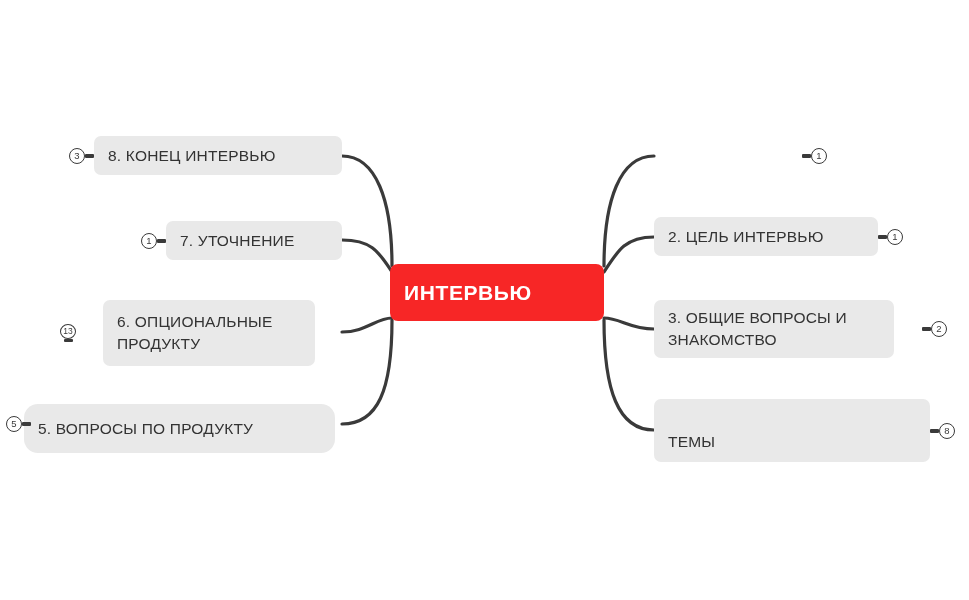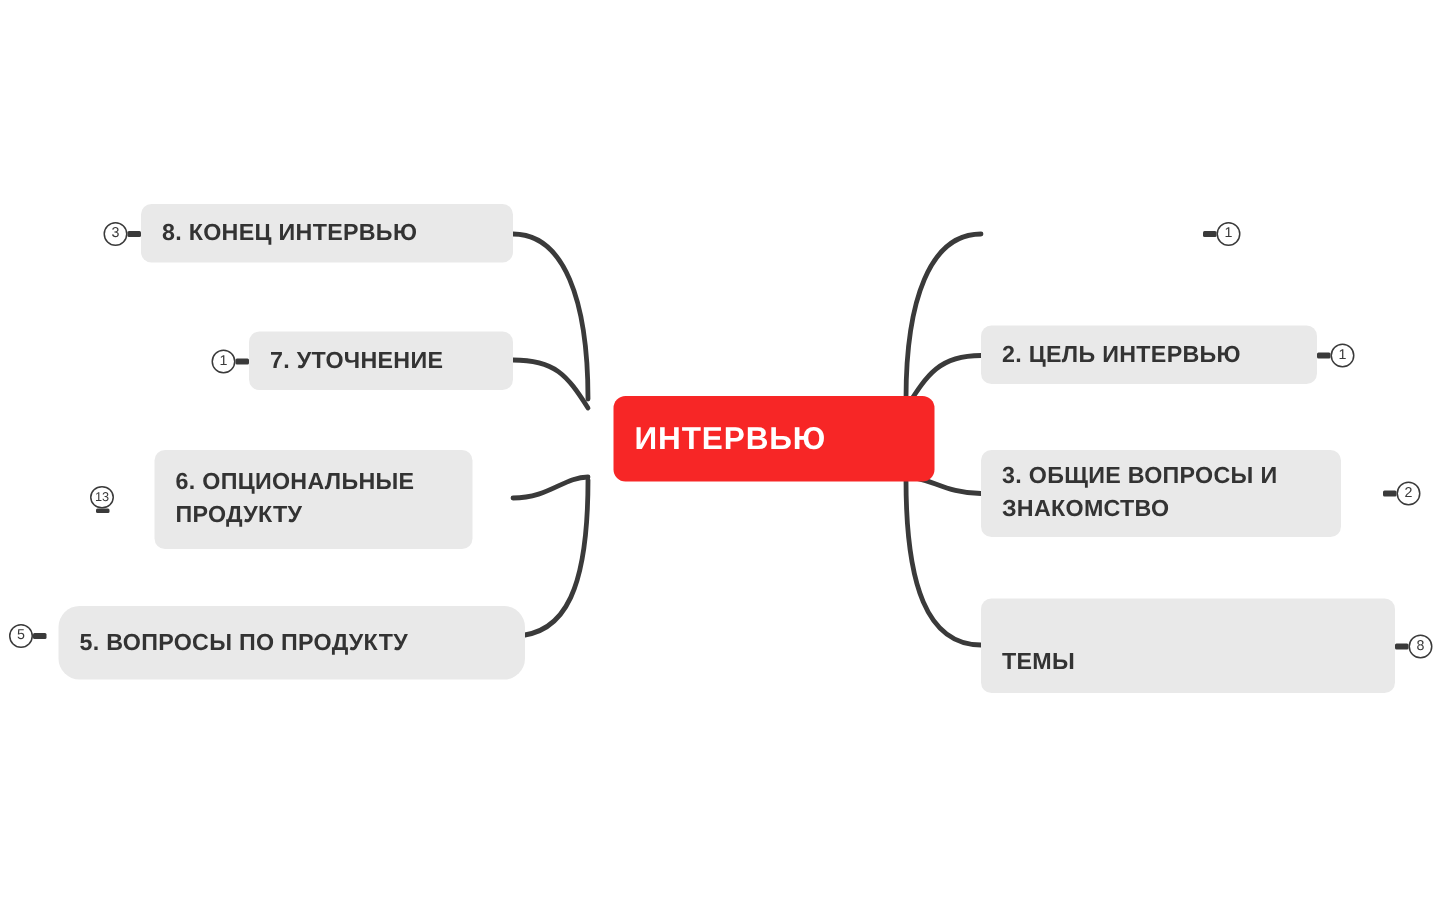--- a/index.html
+++ b/index.html
@@ -30,21 +30,21 @@
     height: 600px;
     pointer-events: none;
   }
   .node {
     position: absolute;
     box-sizing: border-box;
     background: #e9e9e9;
     border-radius: 7px;
     color: #333333;
     font-size: 15.5px;
-    font-weight: bold;
+    font-weight: normal;
     letter-spacing: 0.2px;
     line-height: 1.42;
     display: flex;
     align-items: center;
     padding: 6px 14px;
   }
   .node.center {
     background: #f72626;
     color: #ffffff;
     font-size: 21px;
@@ -105,21 +105,21 @@
       <path d="M 604 318 C 620 318 630 329 654 329"></path>
       <path d="M 604 320 C 604 390 618 430 654 430"></path>
 
       <path d="M 392 266 C 392 200 376 156 342 156"></path>
       <path d="M 392 272 C 378 250 370 240 342 240"></path>
       <path d="M 392 318 C 376 318 366 332 342 332"></path>
       <path d="M 392 320 C 392 390 378 424 342 424"></path>
     </g>
   </svg>
 
-  <div class="node center" style="left:390px; top:264px; width:214px; height:57px;margin-left:19px;">
+  <div class="node center" style="left:390px; top:264px; width:214px; height:57px;">
     <span class="node-label">ИНТЕРВЬЮ</span>
   </div>
 
   <div class="badge-group" style="left:802px; top:147px;">
     <div class="badge-stub"></div>
     <div class="badge-circle">1</div>
   </div>
 
   <div class="node" style="left:654px; top:217px; width:224px; height:39px;">
     <span class="node-label">2. ЦЕЛЬ ИНТЕРВЬЮ</span>
@@ -144,21 +144,21 @@
     <span class="node-label">
       <br>
       <span>ТЕМЫ</span>
     </span>
   </div>
   <div class="badge-group" style="left:930px; top:422px;">
     <div class="badge-stub"></div>
     <div class="badge-circle">8</div>
   </div>
 
-  <div class="node" style="left:39px; top:404px; width:311px; height:49px;border-radius:14px;">
+  <div class="node" style="left:24px; top:404px; width:311px; height:49px;border-radius:14px;">
     <span class="node-label">5. ВОПРОСЫ ПО ПРОДУКТУ</span>
   </div>
   <div class="badge-group" style="left:6px; top:415px;">
     <div class="badge-circle">5</div>
     <div class="badge-stub"></div>
   </div>
 
   <div class="node two-line" style="left:103px; top:300px; width:212px; height:66px;">
     <span class="node-label">
       <span>6. ОПЦИОНАЛЬНЫЕ</span><br>

